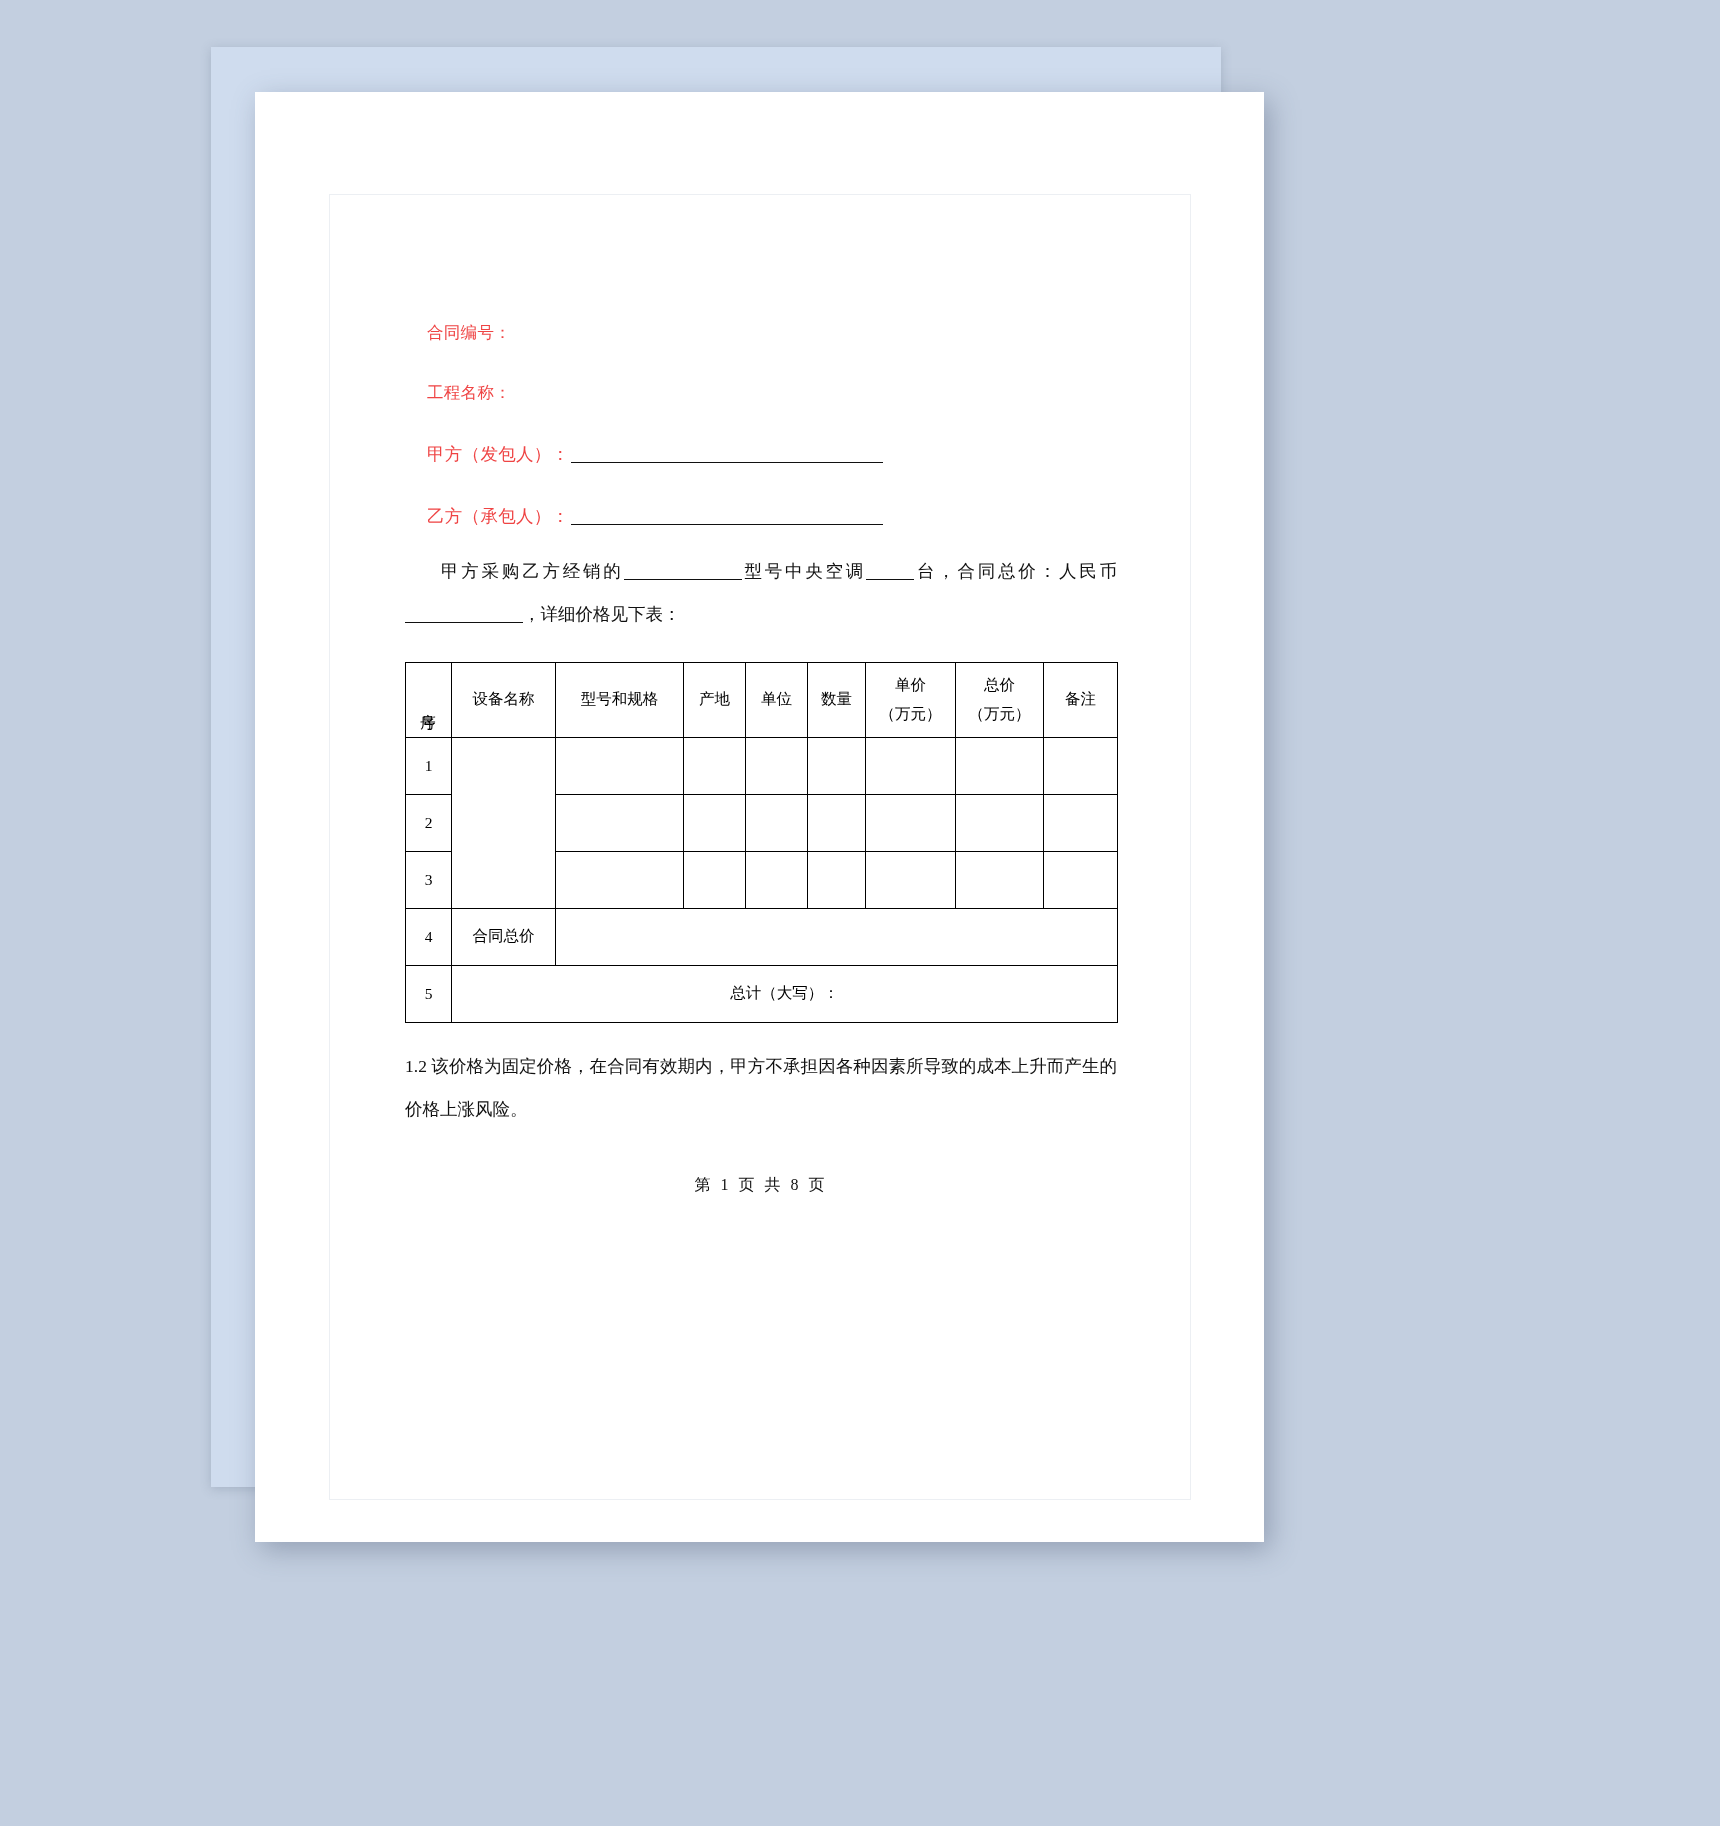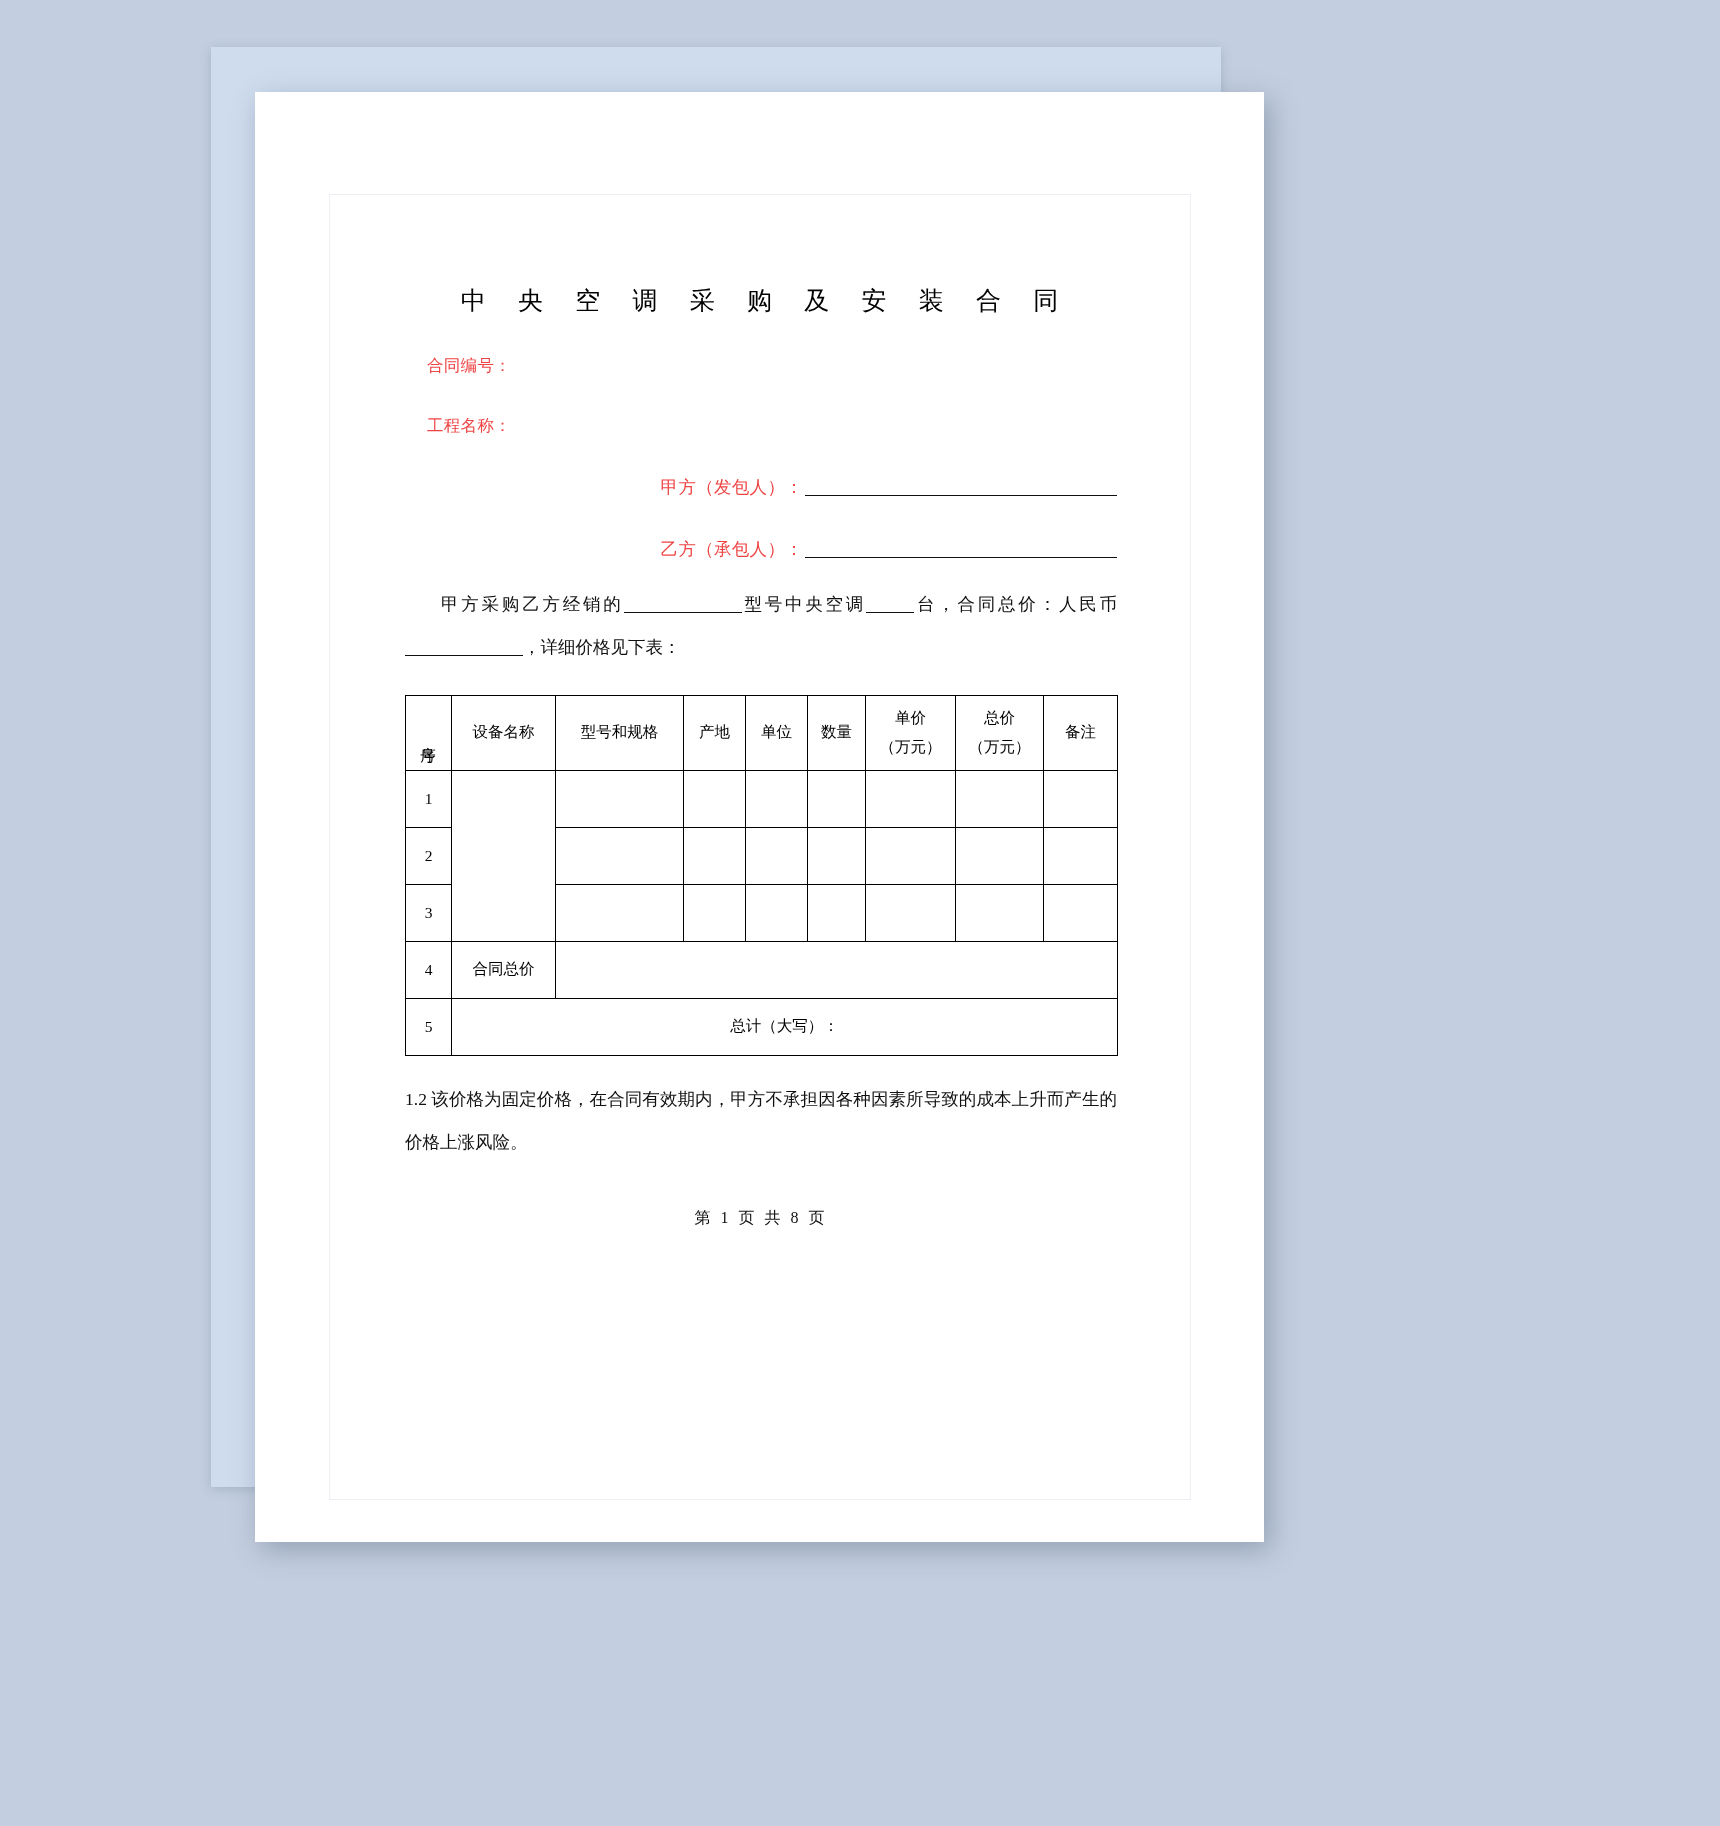--- a/index.html
+++ b/index.html
@@ -76,21 +76,20 @@
     color: #ef4444;
     margin-top: 38px;
     padding-left: 22px;
     letter-spacing: 0.3px;
     white-space: nowrap;
     font-family: "Liberation Sans", "DejaVu Sans", sans-serif;
   }
   .field-line.serif {
     font-family: "Liberation Serif", "DejaVu Serif", serif;
     font-size: 17.5px;
-    text-align: right;
   }
 
   .blank-long {
     display: inline-block;
     width: 312px;
     border-bottom: 1.4px solid #111;
     vertical-align: -3px;
     margin-left: 2px;
   }
 
@@ -182,21 +181,20 @@
 <div class="stage">
 
   <div class="paper-back"></div>
 
   <div class="paper-front">
 
     <div class="page-frame"></div>
 
     <div class="content">
 
-      <h1 class="doc-title">中 央 空 调 采 购 及 安 装 合 同</h1>
 
       <div class="field-line">
         <span>合同编号：</span>
       </div>
 
       <div class="field-line">
         <span>工程名称：</span>
       </div>
 
       <div class="field-line serif">

